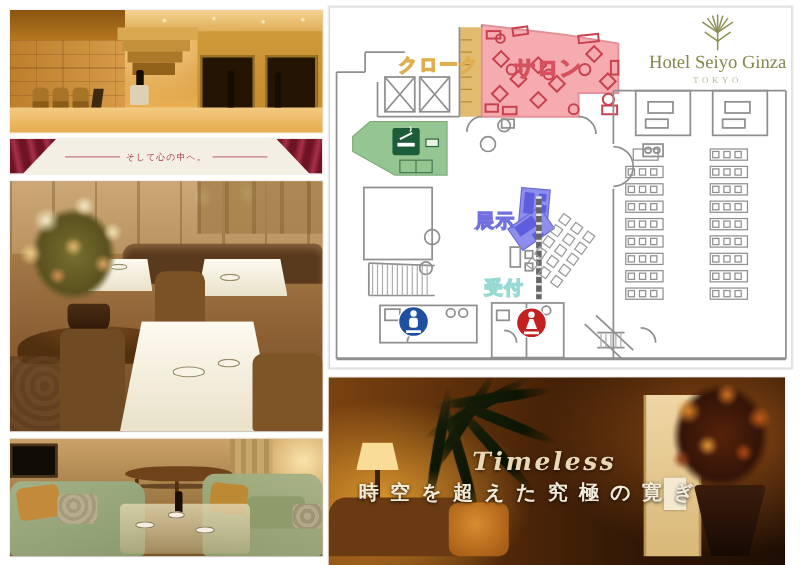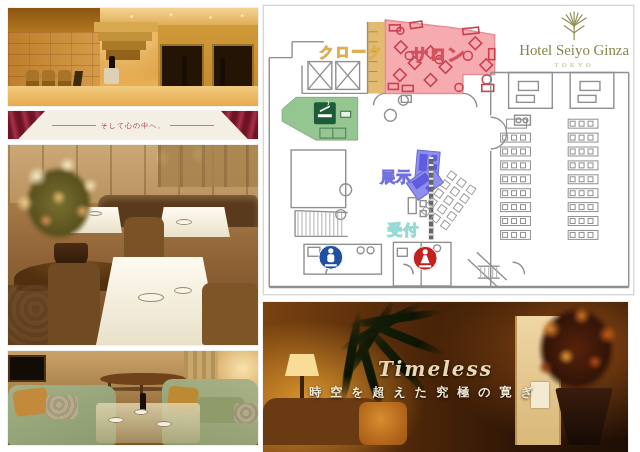--- a/index.html
+++ b/index.html
@@ -156,21 +156,21 @@
       radial-gradient(12px 12px at 68% 60%, #b44c14, transparent 65%),
       radial-gradient(12px 12px at 20% 65%, #8a3410, transparent 65%),
       radial-gradient(44px 48px at 50% 48%, #56220a, #331408 72%, transparent 88%); }
   .urn { position:absolute; left:292px; top:86px; width:58px; height:57px;
     background:linear-gradient(180deg,#3a1c0c,#160a04); clip-path:polygon(0 0,100% 0,76% 100%,24% 100%);
     border-radius:4px; }
   .tl-title { position:absolute; left:0; right:20px; top:55px; text-align:center;
     font-family:"DejaVu Serif", serif; font-style:italic; font-weight:bold; font-size:20px;
     color:#ead9b6; text-shadow:0 1px 3px rgba(0,0,0,.7); letter-spacing:2px; }
   .tl-sub { position:absolute; left:0; right:40px; top:82px; text-align:center;
-    font-family:"Liberation Serif", serif; font-weight:bold; font-size:12px; color:#f2ead8;
+    font-family:"Liberation Serif", serif; font-weight:bold; font-size:16px; color:#f2ead8;
     letter-spacing:9px; text-shadow:0 1px 3px rgba(0,0,0,.8); }
 </style>
 </head>
 <body>
 
 <div class="page">
 
   <div class="ph photo-lobby">
     <div class="lob-upleft"></div>
     <div class="lob-ceiling"></div>

